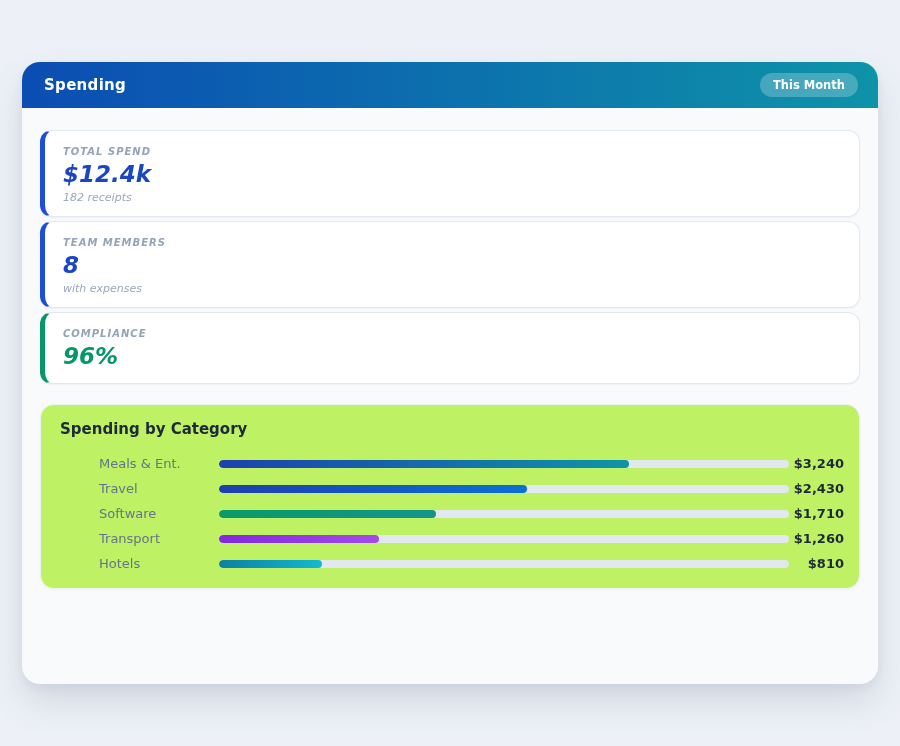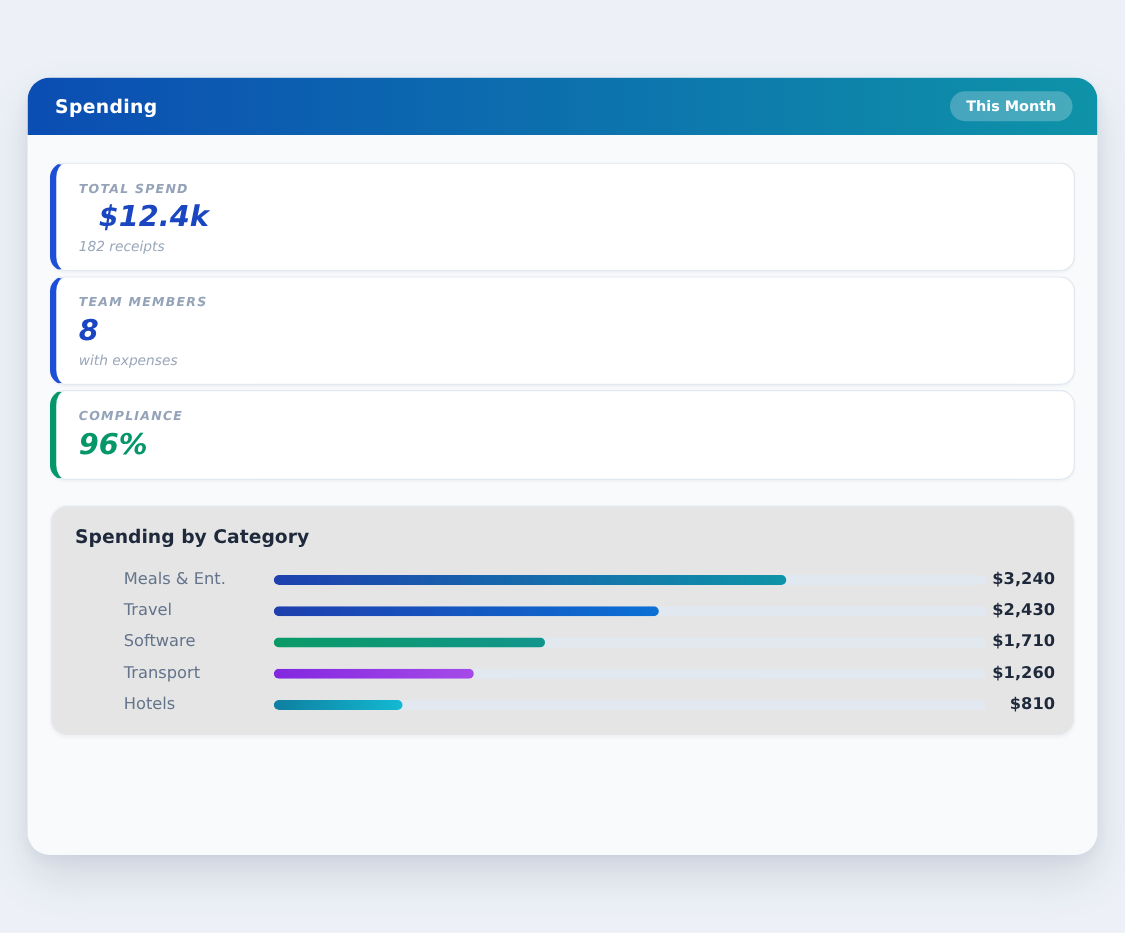--- a/index.html
+++ b/index.html
@@ -67,21 +67,21 @@
     color: #1a46c2;
     line-height: 31px;
   }
   .stat-sub {
     font-size: 11px;
     color: #9aa7ba;
     line-height: 15px;
   }
   .spend-card {
     margin-top: 20px;
-    background: #e5e5e5;
+    background: #bef264;
     border: 1px solid #eef1f5;
     border-radius: 14px;
     padding: 15px 15px 24px 18px;
     box-shadow: 0 1px 3px rgba(15,23,42,0.04);
     height: 185px;
   }
   .spend-title {
     font-size: 15px;
     font-weight: bold;
     color: #1e293b;
@@ -124,21 +124,21 @@
 
     <div class="app-header" style="background: linear-gradient(90deg, rgb(11, 77, 179), rgb(14, 147, 168));">
       <div class="app-title">Spending</div>
       <button class="period-badge">This Month</button>
     </div>
 
     <div class="content">
 
       <div class="stat-card" style="border-left-color: rgb(29, 78, 216);">
         <div class="stat-label">TOTAL SPEND</div>
-        <div class="stat-value" style="color: rgb(26, 70, 194); margin-left: 16px;">$12.4k</div>
+        <div class="stat-value" style="color: rgb(26, 70, 194);">$12.4k</div>
         <div class="stat-sub">182 receipts</div>
       </div>
 
       <div class="stat-card" style="border-left-color: rgb(29, 78, 216);">
         <div class="stat-label">TEAM MEMBERS</div>
         <div class="stat-value" style="color: rgb(26, 70, 194);">8</div>
         <div class="stat-sub">with expenses</div>
       </div>
 
 

